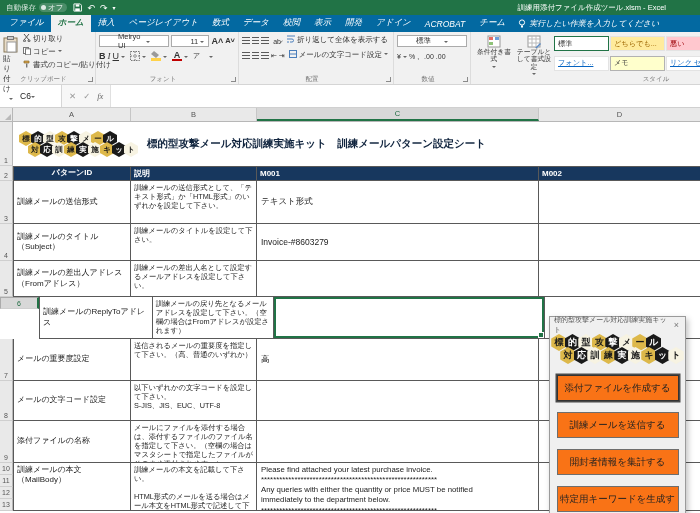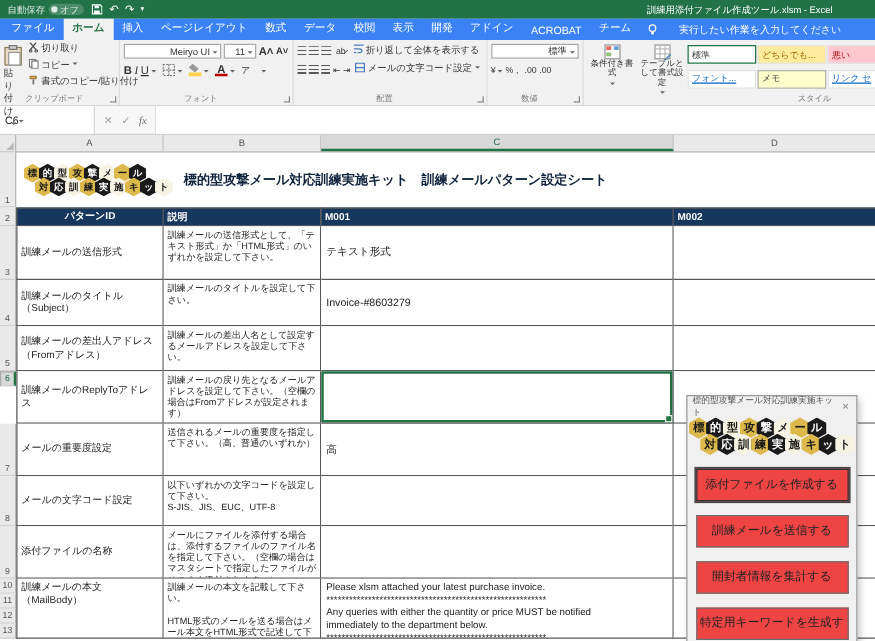--- a/index.html
+++ b/index.html
@@ -10,39 +10,39 @@
   .titlebar { height:15px; background:#217346; display:flex; align-items:center;
     color:#fff; font-size:7.5px; padding:0 6px; gap:6px; }
   .autosave { display:flex; align-items:center; gap:3px; opacity:.85; }
   .pill { display:flex; align-items:center; gap:2px; background:rgba(255,255,255,.22);
     border-radius:6px; padding:0 4px 0 2px; height:9px; }
   .pill-dot { width:5px; height:5px; border-radius:50%; background:#fff; }
   .qat { display:flex; align-items:center; gap:5px; font-size:9px; }
   .win-title { margin-left:auto; margin-right:28px; font-size:7.5px; white-space:nowrap; }
 
   
-  .tabs { height:17px; background:#3b82f6; display:flex; align-items:flex-end;
-    color:#fff; font-size:8.5px; padding-left:2px; white-space:nowrap; }
+  .tabs { height:17px; background:#0369a1; display:flex; align-items:flex-end;
+    color:#fff; font-size:8.5px; padding-left:2px; white-space:nowrap;font-style:italic; }
   .tab { padding:2px 7px 3px; cursor:default; }
   .tab.active { background:#f1f1f1; color:#217346; font-weight:bold; }
-  .tellme { display:flex; align-items:center; gap:17px; padding:2px 6px 3px; font-size:8px; }
+  .tellme { display:flex; align-items:center; gap:3px; padding:2px 6px 3px; font-size:8px; }
 
   
   .ribbon { height:53px; background:#f1f1f1; border-bottom:1px solid #d5d5d5;
     display:flex; font-size:7.5px; color:#333; }
   .group { position:relative; border-right:1px solid #dcdcdc; padding:2px 3px 10px; }
   .group-label { position:absolute; bottom:0; left:0; right:8px; text-align:center;
     font-size:6.5px; color:#777; }
   .launcher { position:absolute; bottom:2px; right:2px; width:5px; height:5px;
     border-right:1px solid #8a8a8a; border-bottom:1px solid #8a8a8a; }
   .rrow { display:flex; align-items:center; gap:2px; height:14px; margin-bottom:1px; }
   .rbtn { display:flex; align-items:flex-start; gap:2px; padding:0 2px; height:13px; border-radius:2px; }
   .dd { width:0; height:0; border:2.5px solid transparent; border-top-color:#666; margin-top:3px; }
   .sel { background:#fff; border:1px solid #ababab; height:12px; display:flex;
-    align-items:center; padding:0 2px; font-size:7.5px; gap:2px;text-align:right; }
+    align-items:center; padding:0 18px; font-size:7.5px; gap:2px; }
   .big-btn { width:30px; display:flex; flex-direction:column; align-items:center;
     justify-content:flex-start; gap:1px; padding-top:2px; }
   .clip-flex { display:flex; gap:3px; }
   .lines-icon { width:9px; height:8px;
     background:repeating-linear-gradient(to bottom,#5a5a5a 0 1px,transparent 1px 3px); }
   .mini { font-size:7px; }
   .bold-b { font-weight:bold; font-size:9px; }
   .ital-i { font-style:italic; font-size:9px; font-family:"Liberation Serif",serif; }
   .und-u { text-decoration:underline; font-size:9px; }
   .a-color { font-size:9px; font-weight:bold; line-height:8px; text-align:center; }
@@ -55,22 +55,22 @@
   .g-normal { border:1px solid #217346; }
   .g-neutral { background:#FFEB9C; color:#9C6500; }
   .g-bad { background:#FFC7CE; color:#9C0006; }
   .g-hyper { color:#0563C1; text-decoration:underline; }
   .g-note { background:#FFFFCC; border:1px solid #B2B2B2; }
   .g-link { color:#0563C1; text-decoration:underline; }
 
   
   .fbar { height:23px; background:#f7f7f7; border-bottom:1px solid #d0d0d0;
     display:flex; align-items:stretch; font-size:8.5px; }
-  .namebox { width:76px; background:#fff; border-right:1px solid #d6d6d6;
-    display:flex; align-items:center; padding:0 4px; gap:0; }
+  .namebox { width:62px; background:#fff; border-right:1px solid #d6d6d6;
+    display:flex; align-items:center; padding:0 20px; gap:0; }
   .fbtns { display:flex; align-items:center; gap:7px; padding:0 7px; color:#9a9a9a;
     border-right:1px solid #e0e0e0; }
   .fx { font-style:italic; font-family:"Liberation Serif",serif; color:#666; }
   .finput { flex:1; background:#fff; }
 
   
   .sheet { position:relative; width:700px; }
   .colhdr-row { display:flex; height:14px; background:#e9e9e9; border-bottom:1px solid #b7b7b7; }
   .corner { width:13px; border-right:1px solid #b7b7b7; position:relative; background:#e9e9e9; }
   .corner::after { content:""; position:absolute; right:1px; bottom:1px;
@@ -123,21 +123,21 @@
   .logo-dialog .hex { width:15.5px; height:17px; font-size:9px; margin:0 -1px; }
 
   
   .dialog { position:absolute; left:549px; top:208px; width:137px; height:204px;
     background:#f0f0f0; border:1px solid #9a9a9a; box-shadow:2px 3px 6px rgba(0,0,0,.25); z-index:10; }
   .dlg-title { height:15px; display:flex; align-items:center; padding:0 4px;
     font-size:7px; color:#555; }
   .dlg-close { margin-left:auto; font-size:9px; color:#777; padding:0 2px; }
   .dlg-logo { display:flex; justify-content:center; margin:2px 0 4px; }
   .dlg-btn { display:block; width:122px; height:26px; margin:11px auto 0;
-    background:#ef4444; border:1px solid #6e6e6e; font-size:9.5px; color:#222;
+    background:#f97316; border:1px solid #6e6e6e; font-size:9.5px; color:#222;
     font-family:"Liberation Sans","DejaVu Sans",sans-serif; text-align:center; line-height:24px; }
   .dlg-btn.focused { box-shadow:0 0 0 1.5px #4a4a4a; border:1px solid #333; }
 
   svg { display:block; }
 </style>
 </head>
 <body>
 
 <div class="titlebar">
   <div class="autosave">
@@ -492,21 +492,21 @@
       <div>10</div>
       <div>11</div>
       <div>12</div>
       <div>13</div>
     </div>
     <div class="cell ca" style="justify-content:flex-start">訓練メールの本文
 （MailBody）</div>
     <div class="cell cb">訓練メールの本文を記載して下さい。
 
 HTML形式のメールを送る場合はメール本文をHTML形式で記述して下さい。</div>
-    <div class="cell cc top">Please xlsm attached your latest purchase invoice.
+    <div class="cell cc top">Please find attached your latest purchase invoice.
 **********************************************************
 Any queries with either the quantity or price MUST be notified
 immediately to the department below.
 **********************************************************</div>
     <div class="cell cd"></div>
   </div>
 
   <div class="dialog">
     <div class="dlg-title">
       <span>標的型攻撃メール対応訓練実施キット</span>

